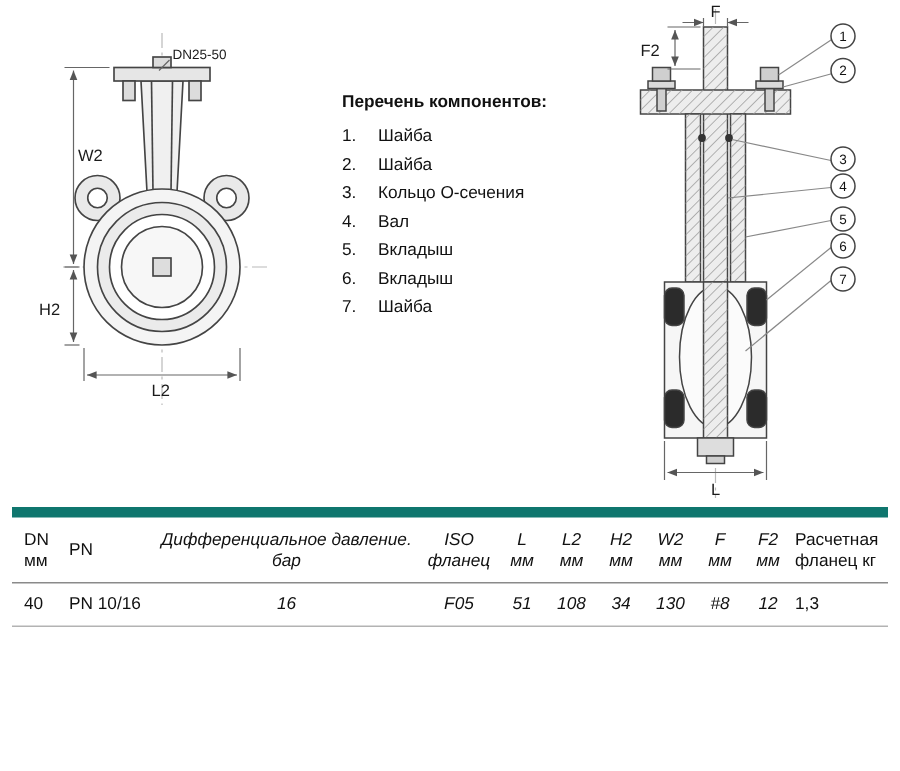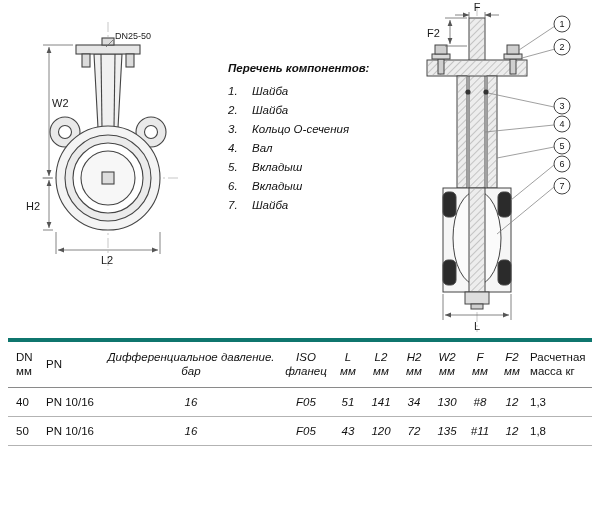--- a/index.html
+++ b/index.html
@@ -10,32 +10,32 @@
     position:relative;
     overflow:hidden;
     color:#111;
   }
   .sheet { position:absolute; inset:0; }
   svg text { font-family:"Liberation Sans", sans-serif; }
 
   .front-view { position:absolute; left:2px; top:6px; }
   .section-view { position:absolute; left:385px; top:2px; }
 
-  .components { position:absolute; left:228px; top:62px; width:170px; font-size:11.5px;font-style:italic; }
+  .components { position:absolute; left:228px; top:62px; width:170px; font-size:11.5px; }
   .comp-title { font-weight:bold; margin-bottom:11px; }
   .comp-item { display:flex; margin-bottom:7px; line-height:12px; }
   .comp-num { width:24px; flex:0 0 24px; }
 
   .spec-table {
     position:absolute; left:8px; top:338px; width:584px;
     border-collapse:collapse; font-size:11.5px;
   }
   .spec-table th { font-weight:normal; height:47px; vertical-align:middle; padding:0 2px; }
   .spec-table td { height:29px; vertical-align:middle; padding:0 2px; }
-  .spec-table thead tr { border-top:4px solid #0f766e; border-bottom:1px solid #8a8a8a; }
+  .spec-table thead tr { border-top:7px solid #0f766e; border-bottom:1px solid #8a8a8a; }
   .spec-table tbody tr { border-bottom:1px solid #b3b3b3; }
   .ta-l { text-align:left; }
   .ta-c { text-align:center;font-style:italic; }
   .pad-l { padding-left:8px !important; }
   .hdr2 { line-height:14px; }
 </style>
 </head>
 <body>
 
 <div class="sheet">
@@ -293,47 +293,34 @@
         <th class="ta-c">
           <div class="hdr2">F</div>
           <div class="hdr2">мм</div>
         </th>
         <th class="ta-c">
           <div class="hdr2">F2</div>
           <div class="hdr2">мм</div>
         </th>
         <th class="ta-l">
           <div class="hdr2">Расчетная</div>
-          <div class="hdr2">масса кг</div>
+          <div class="hdr2">фланец кг</div>
         </th>
       </tr>
     </thead>
     <tbody>
       <tr>
         <td class="ta-l pad-l">40</td>
         <td class="ta-l">PN 10/16</td>
         <td class="ta-c">16</td>
         <td class="ta-c">F05</td>
         <td class="ta-c">51</td>
-        <td class="ta-c">141</td>
+        <td class="ta-c">108</td>
         <td class="ta-c">34</td>
         <td class="ta-c">130</td>
         <td class="ta-c">#8</td>
         <td class="ta-c">12</td>
         <td class="ta-l">1,3</td>
       </tr>
-      <tr>
-        <td class="ta-l pad-l">50</td>
-        <td class="ta-l">PN 10/16</td>
-        <td class="ta-c">16</td>
-        <td class="ta-c">F05</td>
-        <td class="ta-c">43</td>
-        <td class="ta-c">120</td>
-        <td class="ta-c">72</td>
-        <td class="ta-c">135</td>
-        <td class="ta-c">#11</td>
-        <td class="ta-c">12</td>
-        <td class="ta-l">1,8</td>
-      </tr>
     </tbody>
   </table>
 
 </div>
 
 </body></html>

